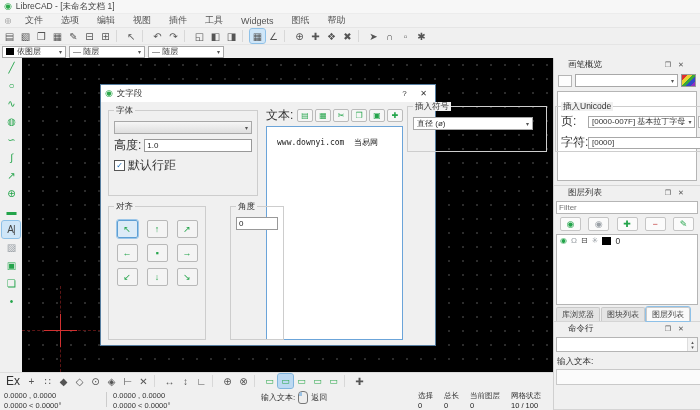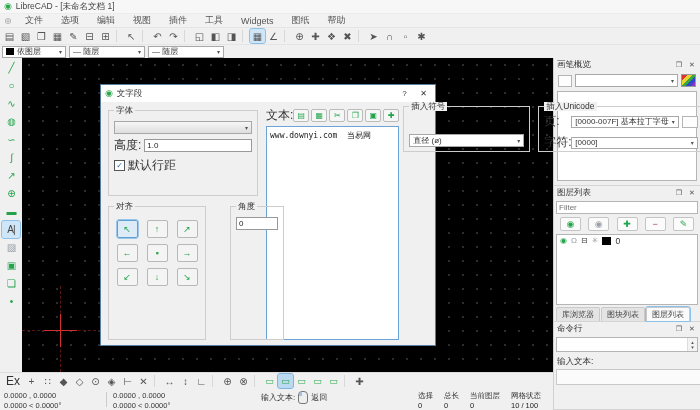--- a/index.html
+++ b/index.html
@@ -45,21 +45,21 @@
           background-size:14px 14px,70px 70px}
   .axis-h{position:absolute;left:0;top:272px;width:150px;border-top:1px dashed #5c1515}
   .axis-v{position:absolute;left:38px;top:228px;height:86px;border-left:1px dashed #5c1515}
   .cross-h{position:absolute;left:22px;top:272px;width:33px;height:1px;background:#d23030}
   .cross-v{position:absolute;left:38px;top:256px;width:1px;height:33px;background:#d23030}
   
   .dock{position:absolute;left:553px;top:58px;width:147px;height:352px;background:#f0f0f0;
         border-left:1px solid #d0d0d0;box-sizing:border-box;display:flex;flex-direction:column}
   .panel{display:flex;flex-direction:column;border-bottom:1px solid #d5d5d5;box-sizing:border-box}
   .pen-panel{height:128px}.layer-panel{height:136px}.cmd-panel{flex:1}
-  .panel-header{height:14px;display:flex;align-items:center;gap:3px;padding:0 3px;font-size:8.5px;color:#333}
+  .panel-header{height:14px;display:flex;align-items:center;gap:3px;padding:0 14px;font-size:8.5px;color:#333}
   .panel-title{flex:1;white-space:nowrap;overflow:hidden}
   .ph-btn{width:10px;text-align:center;font-size:7px;color:#555}
   .pen-row{display:flex;align-items:center;gap:3px;padding:2px 4px}
   .mini-btn{width:14px;height:12px;background:#fdfdfd;border:1px solid #b5b5b5;box-sizing:border-box;flex:none}
   .pen-combo{flex:1;height:13px}
   .color-picker{width:13px;height:11px;border:1px solid #999;flex:none;
     background:linear-gradient(135deg,#e03030 0 22%,#e8d430 22% 42%,#38a838 42% 62%,#3048c8 62% 82%,#9030c0 82%)}
   .pen-list{flex:1;margin:2px 3px 4px;background:#fff;border:1px solid #b5b5b5}
   .filter-input{margin:1px 2px;height:11px;border:1px solid #b5b5b5;font-size:8px;padding:0 2px;
                 font-family:inherit;color:#333}
@@ -130,24 +130,24 @@
               justify-content:center;padding-top:3px}
   .abtn{background:#f4f4f4;border:1px solid #b8b8b8;display:flex;align-items:center;justify-content:center;
         font-size:9px;color:#23a44a;border-radius:2px;box-sizing:border-box}
   .abtn.active{background:#dcebf7;border-color:#5e9fd4;outline:1px solid #9cc6e8}
   .angle-group{flex:1}
   .angle-input{width:36px;flex:none}
   .text-toolbar-row{display:flex;align-items:center;margin:1px 0 2px;flex:none}
   .text-toolbar{margin-left:auto;display:flex;gap:2px}
   .txbtn{width:16px;height:13px;background:#f6f6f6;border:1px solid #bbb;display:flex;align-items:center;
          justify-content:center;font-size:8px;color:#23a44a;border-radius:2px;box-sizing:border-box}
-  .text-area{flex:1;border:1px solid #6ba4d9;background:#fff;resize:none;outline:none;padding:3px;
+  .text-area{flex:1;border:1px solid #6ba4d9;background:#fff;resize:none;outline:none;padding:10px;
              font-size:8px;color:#222;font-family:"DejaVu Sans Mono","Liberation Mono",monospace}
   .dlg-bottom{display:flex;gap:8px;height:46px;flex:none}
-  .symbol-group{width:127px;flex:none;display:flex;align-items:flex-end}
+  .symbol-group{width:140px;flex:none;display:flex;align-items:flex-start}
   .symbol-combo{width:120px;height:13px}
   .unicode-group{flex:1;display:flex;flex-direction:column;gap:4px;justify-content:center}
   .uni-row{display:flex;align-items:center;gap:3px}
   .uni-row .flabel{width:24px;flex:none}
   .uni-combo{flex:1;height:12px}
   .uni-btn{width:16px;height:12px}
   .dlg-buttons{display:flex;justify-content:flex-end;gap:9px;padding-top:1px;flex:none}
   .btn{width:47px;height:15px;font-size:8px;background:#f2f2f2;border:1px solid #9a9a9a;border-radius:1px;
        color:#222;padding:0;font-family:inherit}
   .btn.ok{border-color:#2f7cc0;outline:1px solid #bcd9f0}

